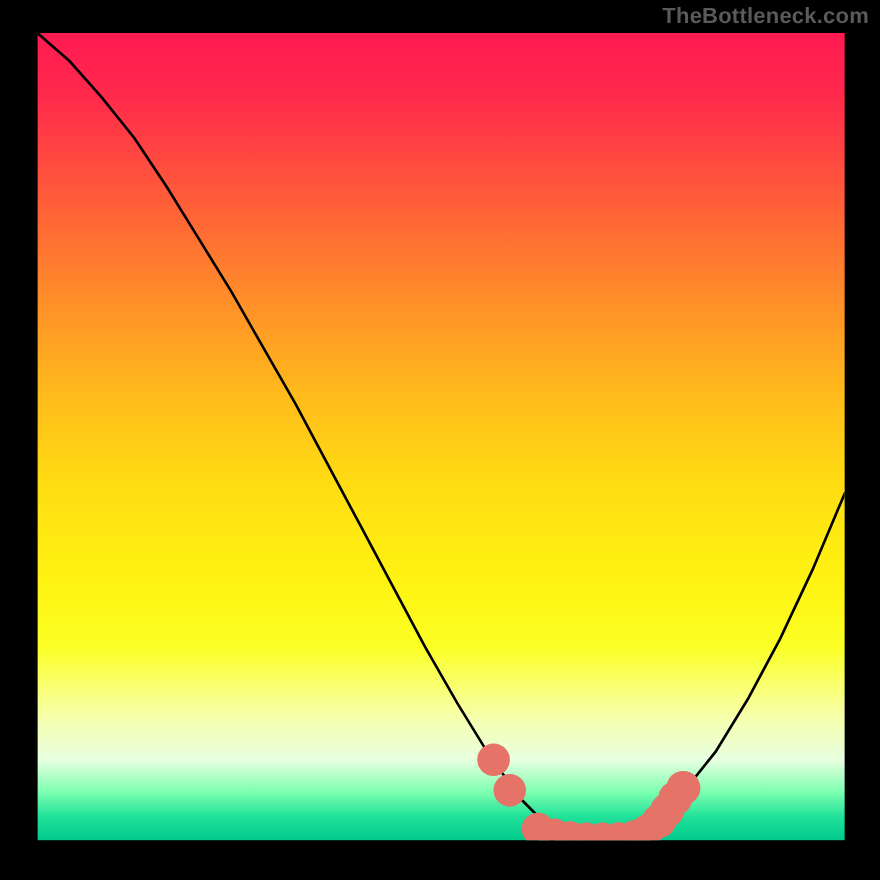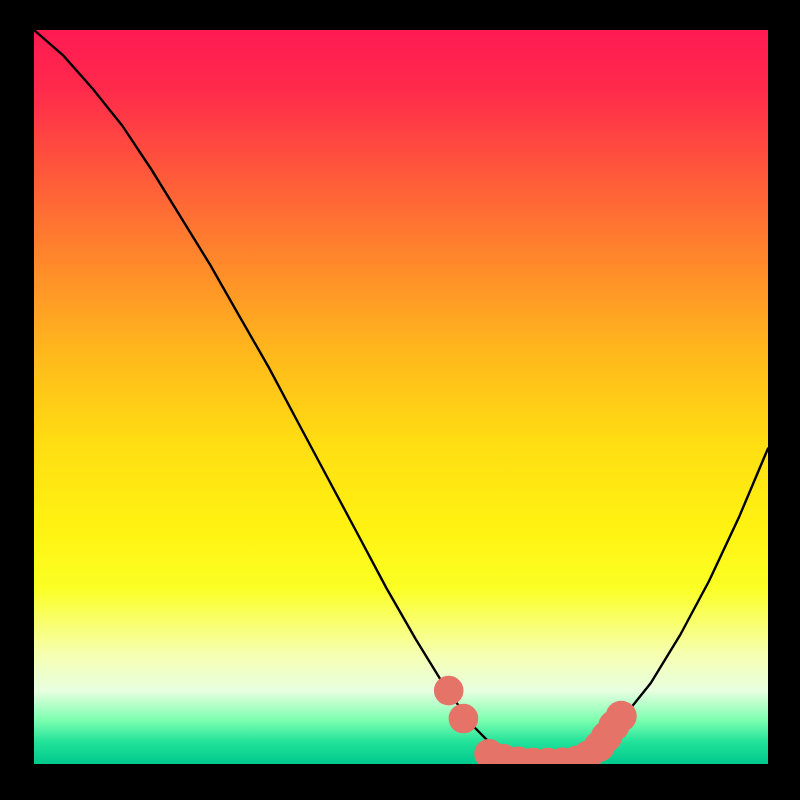--- a/index.html
+++ b/index.html
@@ -21,20 +21,21 @@
       #22e29a 97%,
       #00c98c 100%);
   }
   svg.curve{position:absolute;inset:0}
   .wm{position:absolute;top:4px;right:10px;color:#5a5a5a;font-size:20px;font-weight:600;letter-spacing:.2px}
 </style>
 </head>
 <body>
 
 <div class="frame">
+  <div class="wm">TheBottleneck.com</div>
   <div class="plot">
     <div class="grad"></div>
     <svg class="curve" viewBox="0 0 734 734" preserveAspectRatio="none">
       <path id="curve-path" fill="none" stroke-width="2.4" stroke-linecap="round" d="M0.0 0.0 L29.4 25.7 L58.7 58.7 L88.1 95.4 L117.4 139.5 L146.8 187.2 L176.2 234.9 L205.5 286.3 L234.9 337.6 L264.2 392.7 L293.6 447.7 L323.0 502.8 L352.3 557.8 L381.7 609.2 L411.0 656.9 L440.4 697.3 L455.1 712.0 L469.8 723.0 L484.4 728.1 L499.1 731.8 L513.8 734.0 L528.5 731.8 L543.2 726.7 L557.8 717.9 L572.5 704.6 L587.2 690.0 L616.6 653.3 L645.9 605.5 L675.3 550.5 L704.6 488.1 L734.0 418.4 " stroke="#000000"></path>
       <g id="markers">
           <circle cx="414.7" cy="660.6" r="14.8" fill="#e57368" stroke="#d45f57" stroke-width="0"></circle>
           <circle cx="429.4" cy="688.5" r="14.8" fill="#e57368" stroke="#d45f57" stroke-width="0"></circle>
           <circle cx="455.1" cy="723.7" r="14.8" fill="#e57368" stroke="#d45f57" stroke-width="0"></circle>
           <circle cx="469.8" cy="728.9" r="14.8" fill="#e57368" stroke="#d45f57" stroke-width="0"></circle>
           <circle cx="484.4" cy="731.4" r="14.8" fill="#e57368" stroke="#d45f57" stroke-width="0"></circle>

